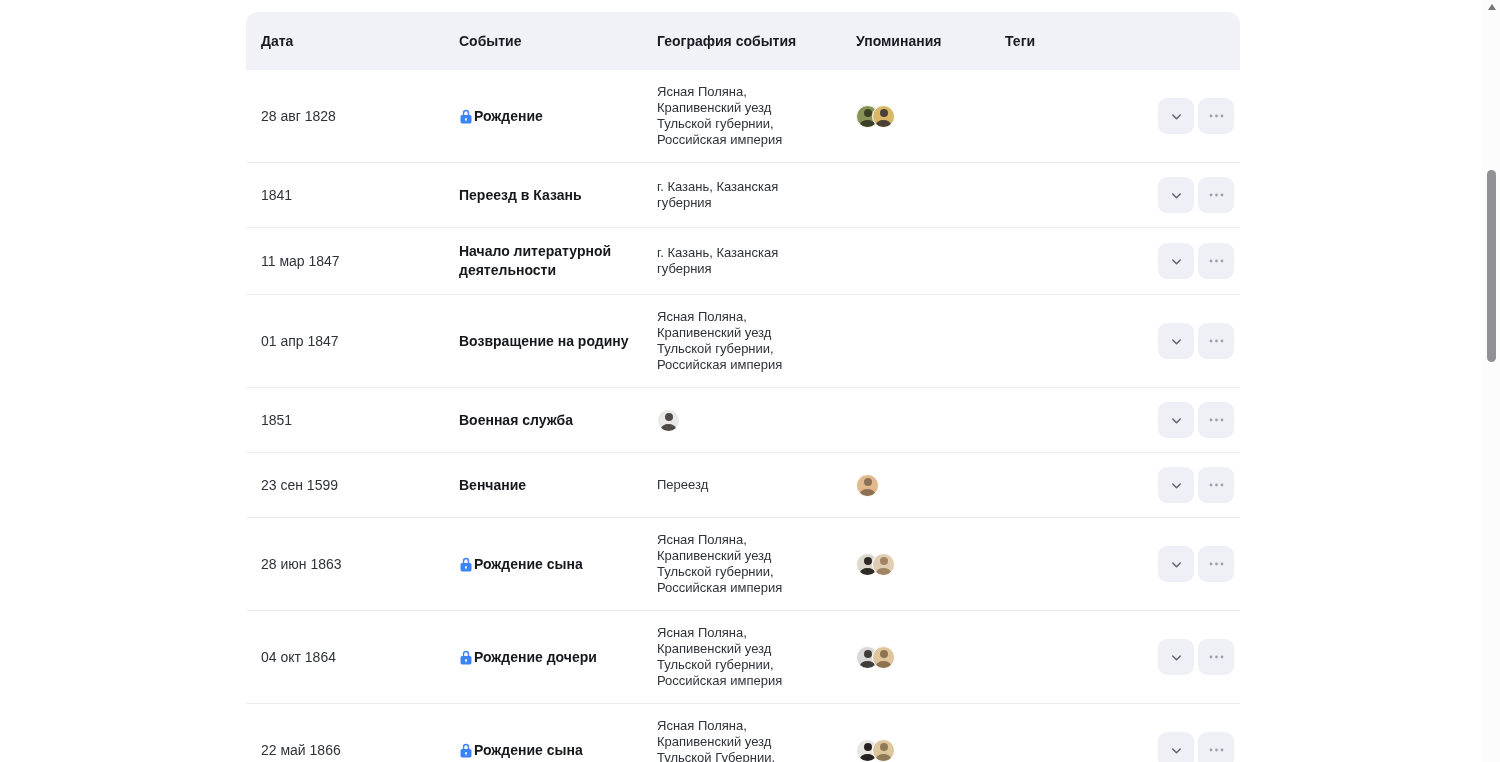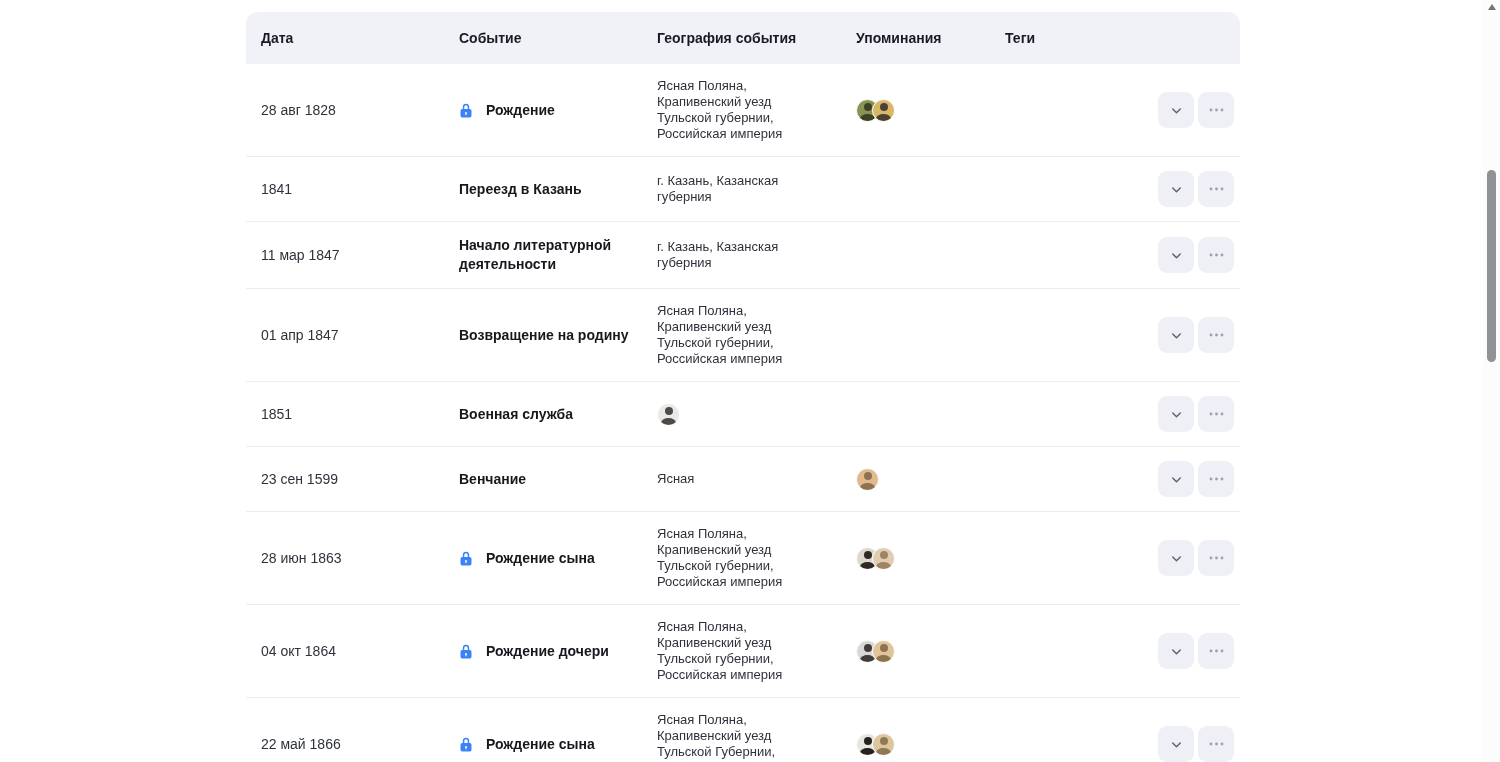--- a/index.html
+++ b/index.html
@@ -1,36 +1,36 @@
 <!DOCTYPE html>
 <html><head>
 <meta charset="utf-8">
 <style>
   * { margin:0; padding:0; box-sizing:border-box; }
   html,body { width:1500px; height:762px; background:#ffffff; overflow:hidden;
               font-family:"Liberation Sans","DejaVu Sans",sans-serif; color:#2e323a; }
 
   .card { position:absolute; left:246px; top:12px; width:994px; background:#fff; }
 
-  .thead { display:flex; align-items:center; height:52px; background:#f1f2f8;
+  .thead { display:flex; align-items:center; height:58px; background:#f1f2f8;
            border-radius:12px 12px 0 0; font-weight:700; font-size:14px; color:#181b21; }
 
   .col-date     { flex:0 0 213px; padding-left:15px; }
   .col-event    { flex:0 0 198px; }
   .col-geo      { flex:0 0 199px; }
   .col-mentions { flex:0 0 149px; }
   .col-tags     { flex:1 1 auto; }
   .col-actions  { flex:0 0 84px; display:flex; gap:4px; justify-content:flex-end; padding-right:6px; }
 
   .tr { display:flex; align-items:center; min-height:56px; padding:14px 0;
         border-bottom:1px solid #ececf1; font-size:14px; }
   .tr:last-child { border-bottom:0; }
 
   .td-date { color:#2e323a; line-height:19px; }
-  .event-wrap { display:flex; align-items:center; gap:13px; max-width:182px;
+  .event-wrap { display:flex; align-items:center; gap:1px; max-width:182px;
                 font-weight:700; color:#16181d; line-height:19px; }
   .lock { display:inline-flex; flex:0 0 auto; width:14px; height:15px; }
   .lock svg { width:14px; height:15px; }
   .geo-text { max-width:150px; font-size:13px; line-height:16px; color:#2e323a; }
 
   .avatars { display:flex; align-items:center; }
   .avatar { position:relative; width:23px; height:23px; border-radius:50%;
             border:1.5px solid #ffffff; overflow:hidden; flex:0 0 auto; }
   .avatar + .avatar { margin-left:-7px; }
   .fig-head { position:absolute; left:50%; top:3px; width:8px; height:8px;
@@ -253,21 +253,21 @@
 
   <div class="tr">
     <div class="col-date td-date">23 сен 1599</div>
     <div class="col-event">
       <div class="event-wrap">
 
         <span>Венчание</span>
       </div>
     </div>
     <div class="col-geo">
-      <div class="geo-text">Ясная</div>
+      <div class="geo-text">Переезд</div>
     </div>
     <div class="col-mentions">
       <span class="avatars">
             <span class="avatar" style="background: rgb(226, 185, 140);">
               <span class="fig-head" style="background: rgb(141, 113, 84);"></span>
               <span class="fig-body" style="background: rgb(141, 113, 84);"></span>
             </span>
           </span>
     </div>
     <div class="col-tags"></div>

